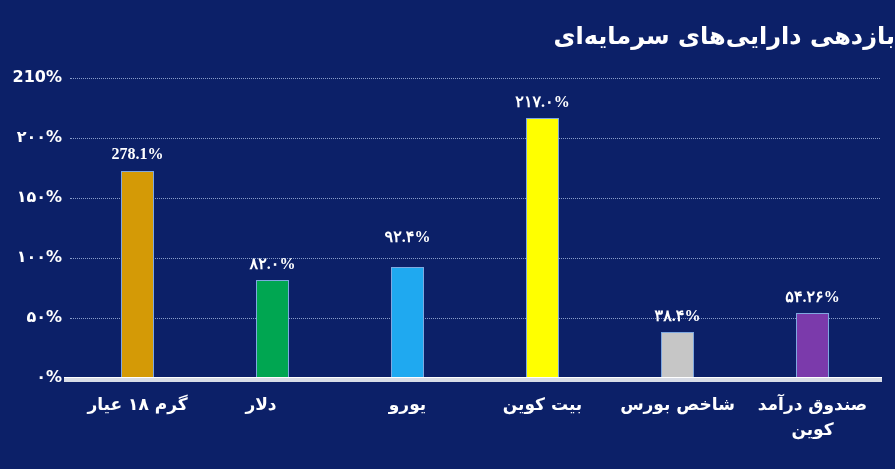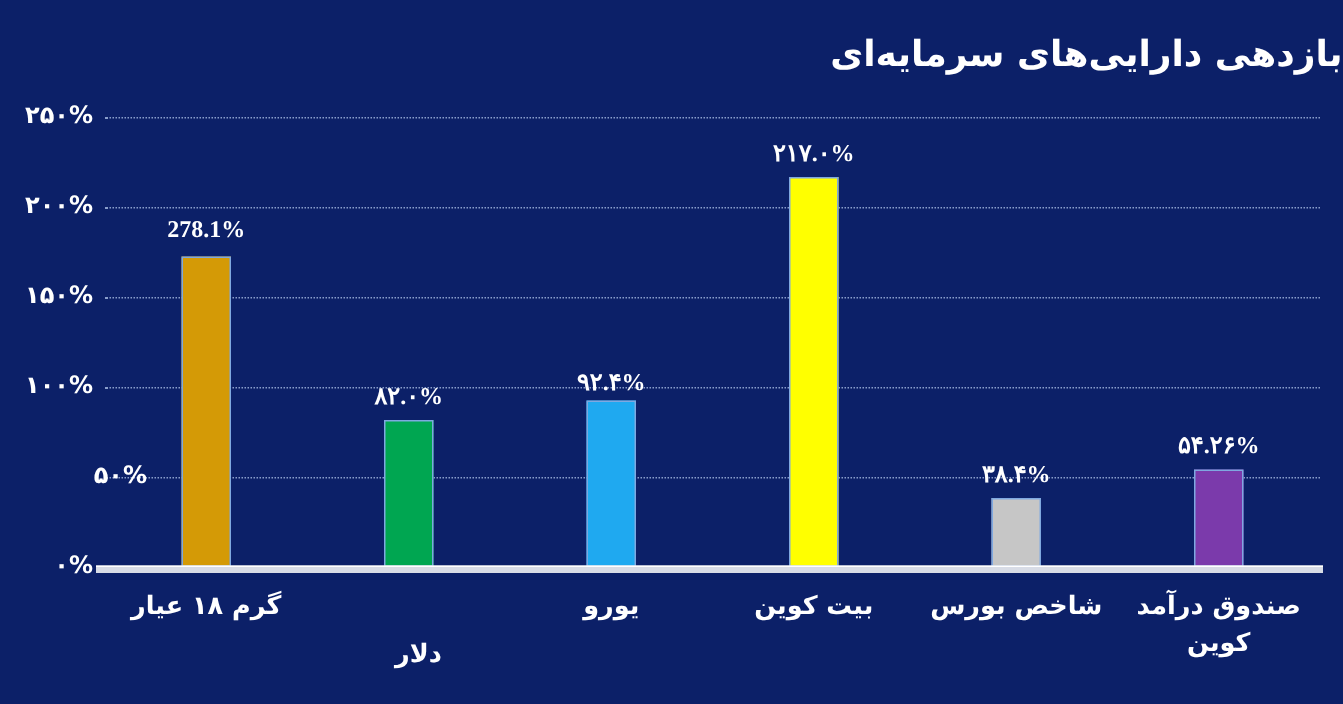--- a/index.html
+++ b/index.html
@@ -123,35 +123,35 @@
       <div class="bar" title="گرم ۱۸ عیار ۱۷۲.۳%" style="left: 51px; height: 206.76px; background: rgb(212, 154, 6);"></div>
       <div class="bar" title="دلار ۸۲.۰%" style="left: 186px; height: 98.4px; background: rgb(0, 166, 81);"></div>
       <div class="bar" title="یورو ۹۲.۴%" style="left: 321px; height: 110.88px; background: rgb(31, 169, 240);"></div>
       <div class="bar" title="بیت کوین ۲۱۷.۰%" style="left: 456px; height: 260.4px; background: rgb(255, 255, 0);"></div>
       <div class="bar" title="شاخص بورس ۳۸.۴%" style="left: 591px; height: 46.08px; background: rgb(198, 198, 198);"></div>
       <div class="bar" title="صندوق درآمد ثابت ۵۴.۲۶%" style="left: 726px; height: 65.112px; background: rgb(123, 58, 171);"></div>
     </div>
 
   <div id="baseline"></div>
 
-<div class="ytick-wrap" style="top: 67px;">۲۵۰%</div>
+<div class="ytick-wrap" style="top: 67px;">210%</div>
     <div class="ytick-wrap" style="top: 127px;">۲۰۰%</div>
     <div class="ytick-wrap" style="top: 187px;">۱۵۰%</div>
     <div class="ytick-wrap" style="top: 247px;">۱۰۰%</div>
-    <div class="ytick-wrap" style="top: 307px; padding-left: 36px;">۵۰%</div>
+    <div class="ytick-wrap" style="top: 307px;">۵۰%</div>
     <div class="ytick-wrap" style="top: 367px;">۰%</div>
     <div class="bar-label" style="left: 77.5px; top: 145.24px;">278.1%</div>
     <div class="xlabel" style="left: 62.5px;">
       <div>گرم ۱۸ عیار</div>
     </div>
     <div class="bar-label" style="left: 212.5px; top: 253.6px;">۸۲.۰%</div>
-    <div class="xlabel" style="left: 204px; margin-top: 32px;">
+    <div class="xlabel" style="left: 186px;">
       <div>دلار</div>
     </div>
-    <div class="bar-label" style="left: 347.5px; top: 245px;">۹۲.۴%</div>
+    <div class="bar-label" style="left: 347.5px; top: 227px;">۹۲.۴%</div>
     <div class="xlabel" style="left: 332.5px;">
       <div>یورو</div>
     </div>
     <div class="bar-label" style="left: 482.5px; top: 91.6px;">۲۱۷.۰%</div>
     <div class="xlabel" style="left: 467.5px;">
       <div>بیت کوین</div>
     </div>
     <div class="bar-label" style="left: 617.5px; top: 305.92px;">۳۸.۴%</div>
     <div class="xlabel" style="left: 602.5px;">
       <div>شاخص بورس</div>

